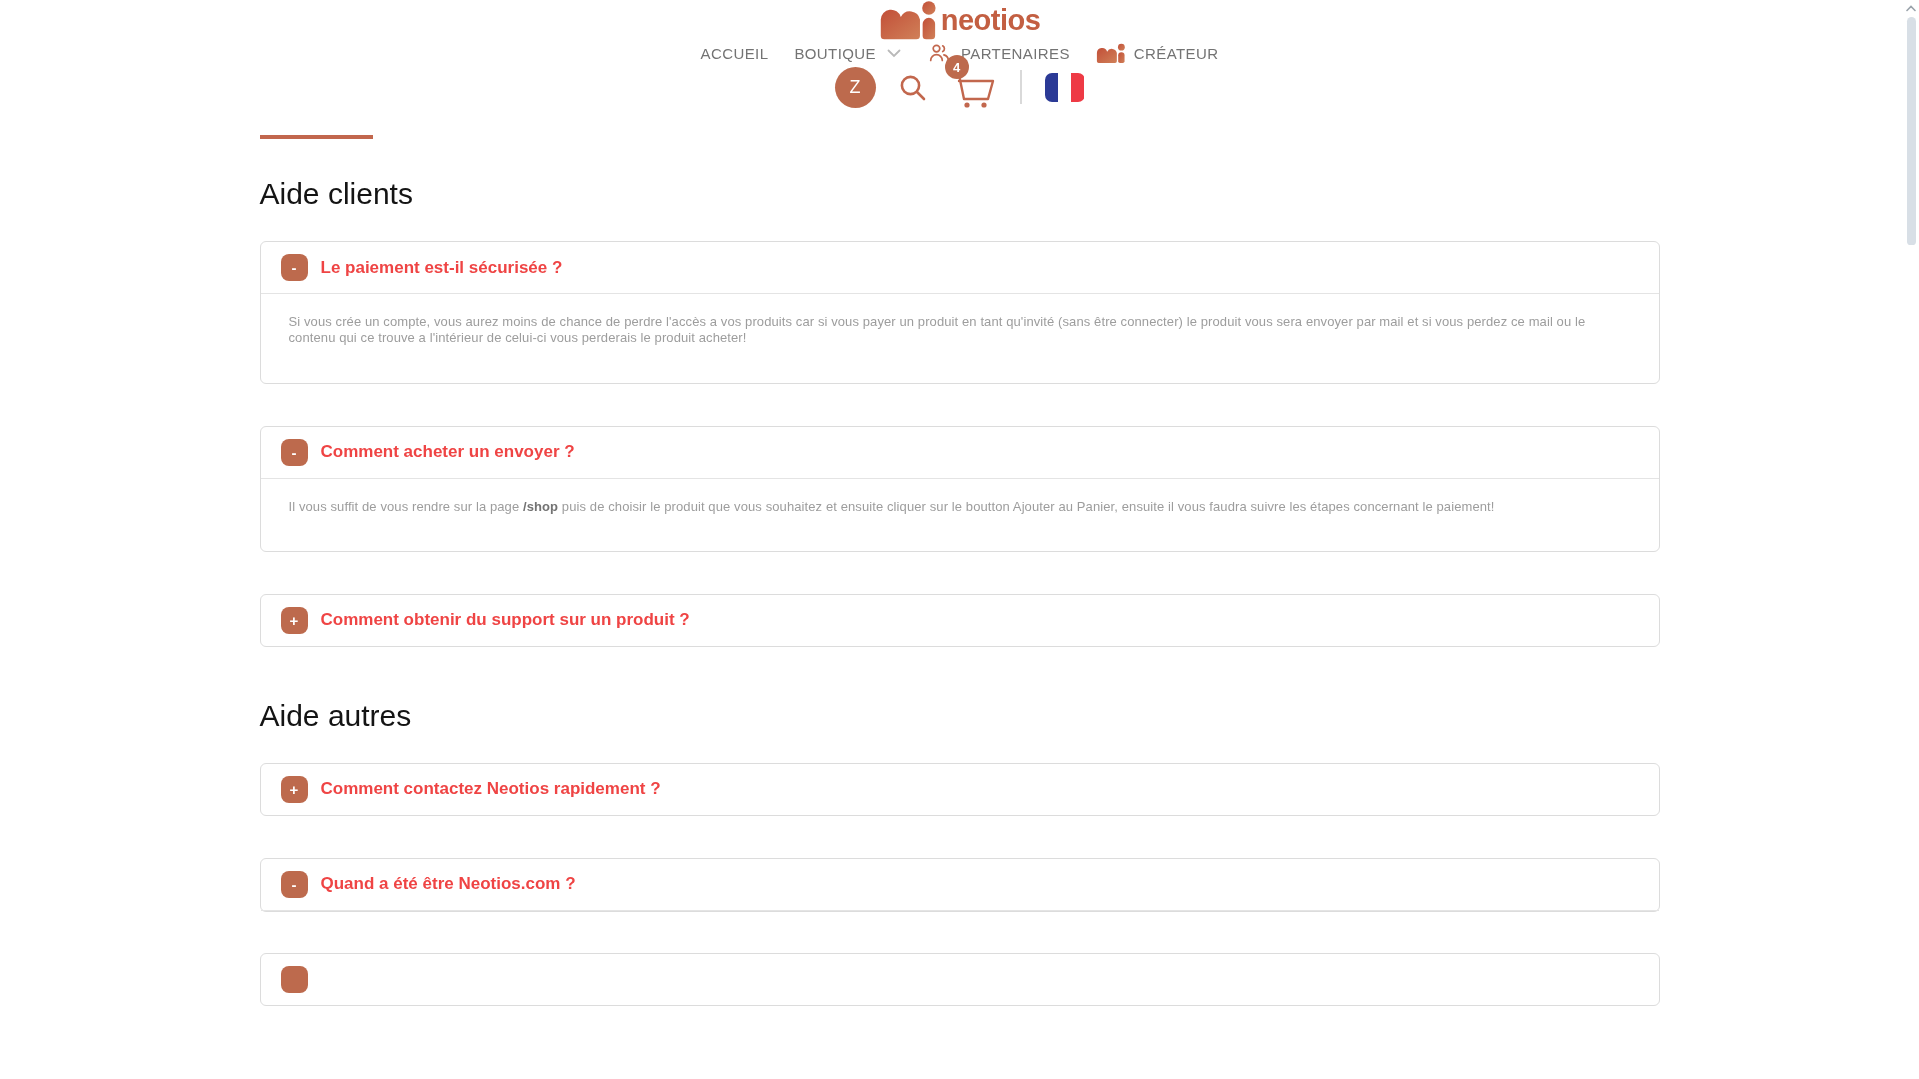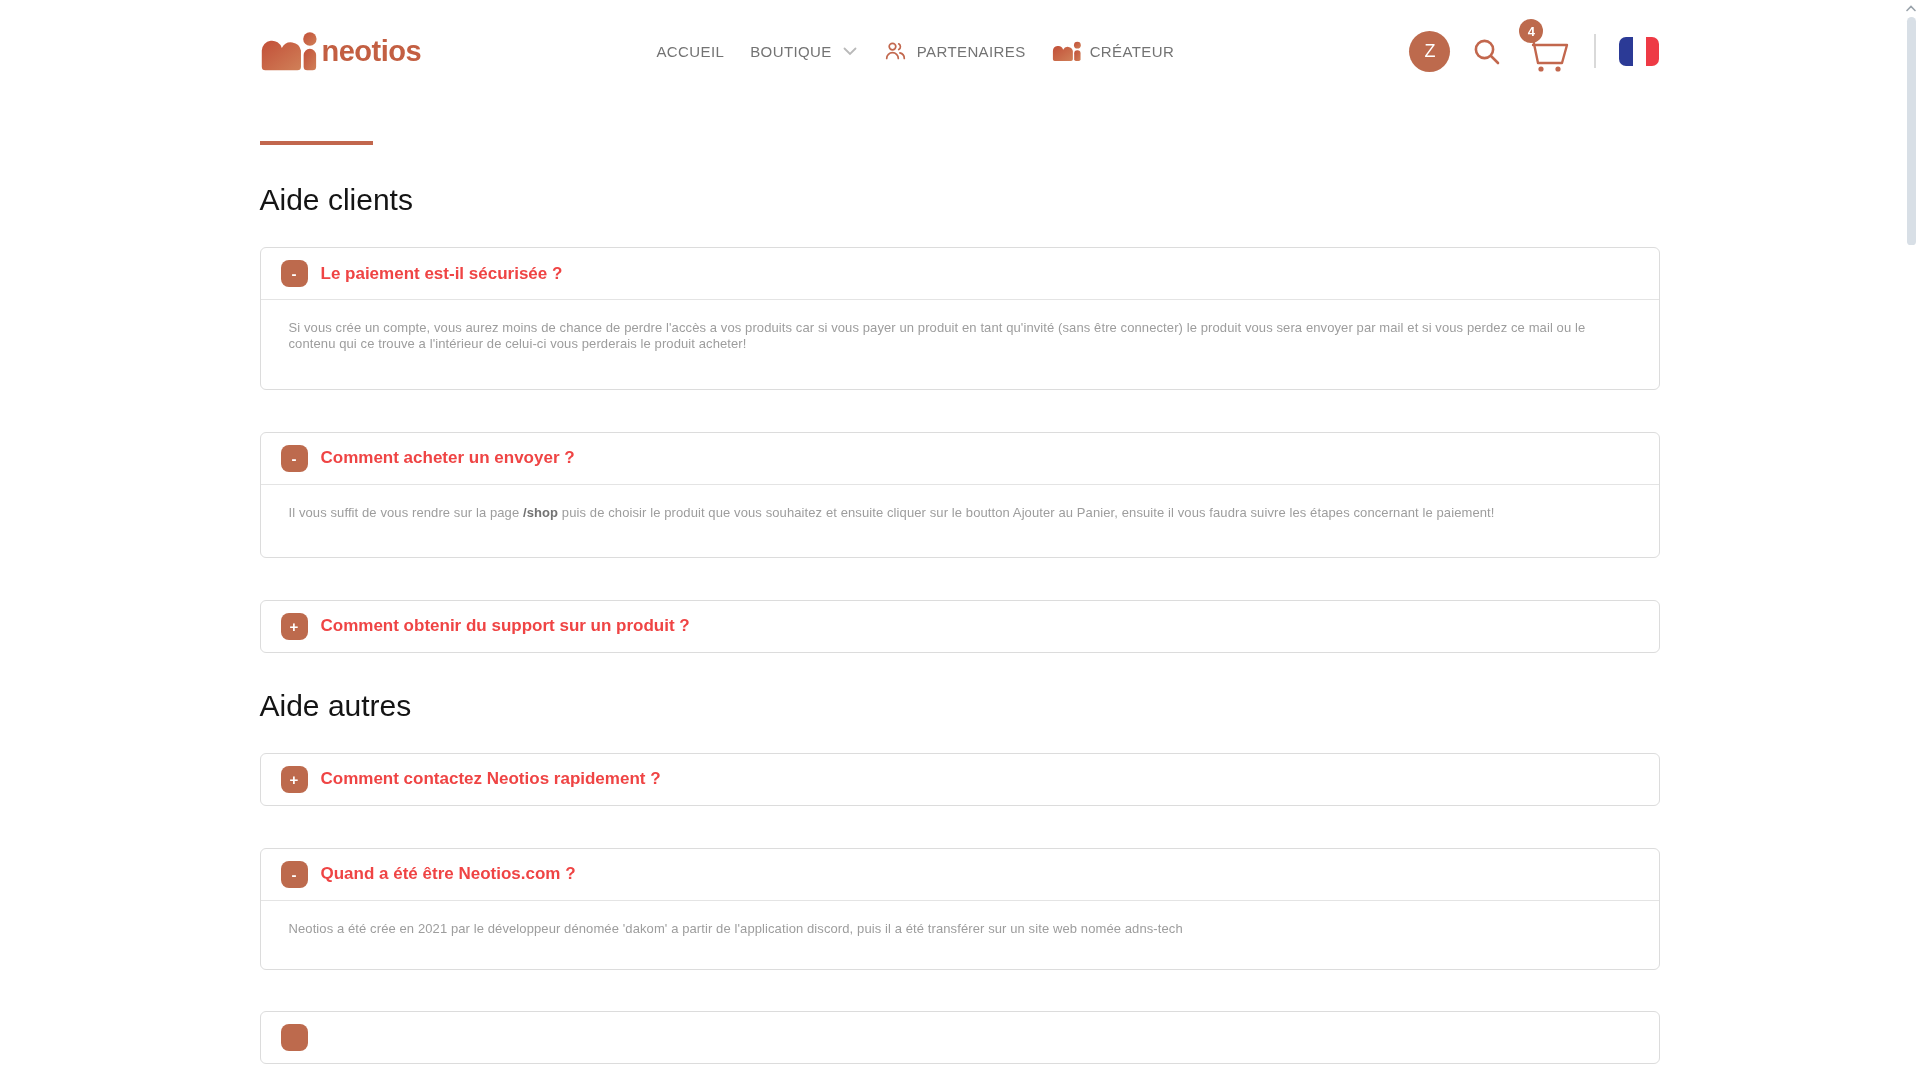--- a/index.html
+++ b/index.html
@@ -8,22 +8,22 @@
     width: 1919px; height: 1079px;
     overflow: hidden;
     background: #ffffff;
     font-family: "Liberation Sans", sans-serif;
     color: #1c1c1c;
   }
 
   
   header { height: 90px; }
   .header-inner {
-    width: 1400px; margin: 6px auto; height: 90px;
-    display: flex; align-items: center; justify-content: space-between;
+    width: 1400px; margin: 0 auto; height: 90px;
+    display: flex; align-items: center; justify-content: space-between; flex-direction: column;
   }
   .logo { display: flex; align-items: center; gap: 5px; cursor: pointer; text-decoration: none; }
   .logo-text {
     font-size: 29px; font-weight: bold; color: #c35f42;
     letter-spacing: -0.5px;
   }
   nav { display: flex; align-items: center; gap: 26px; }
   .nav-item {
     display: flex; align-items: center; gap: 9px;
     font-size: 15px; letter-spacing: 0.4px; color: #737373;
@@ -60,21 +60,21 @@
     margin: 0; font-size: 41px; font-weight: bold; color: #181818;
     letter-spacing: 0.2px;
   }
   .title-underline {
     width: 113px; height: 4px; background: #c2674d;
     margin: 7px auto 0;
   }
   h2.section-heading {
     margin: 34px 0 0; font-size: 30px; font-weight: normal; color: #141414;
   }
-  h2.section-heading.second { margin-top: 36px; }
+  h2.section-heading.second { margin-top: 52px; }
 
   .card {
     border: 1px solid #dcdcdc; border-radius: 6px; background: #fff;
     margin-top: 30px;
   }
   .card + .card { margin-top: 42px; }
   .card-header {
     display: flex; align-items: center; gap: 13px;
     padding: 12px 20px; cursor: pointer;
   }
@@ -237,23 +237,20 @@
       <button class="toggle-btn">+</button>
       <span class="question">Comment contactez Neotios rapidement ?</span>
     </div>
   </div>
 
   <div class="card expanded">
     <div class="card-header">
       <button class="toggle-btn">-</button>
       <span class="question">Quand a été être Neotios.com ?</span>
     </div>
-    <div class="card-body tight">
-      <p>Neotios a été crée en 2021 par le développeur dénomée 'dakom' a partir de l'application discord, puis il a été transférer sur un site web nomée adns-tech</p>
-    </div>
   </div>
 
   <div class="card partial">
     <div class="card-header">
       <button class="toggle-btn"></button>
       <span class="question"></span>
     </div>
   </div>
 </main>
 

